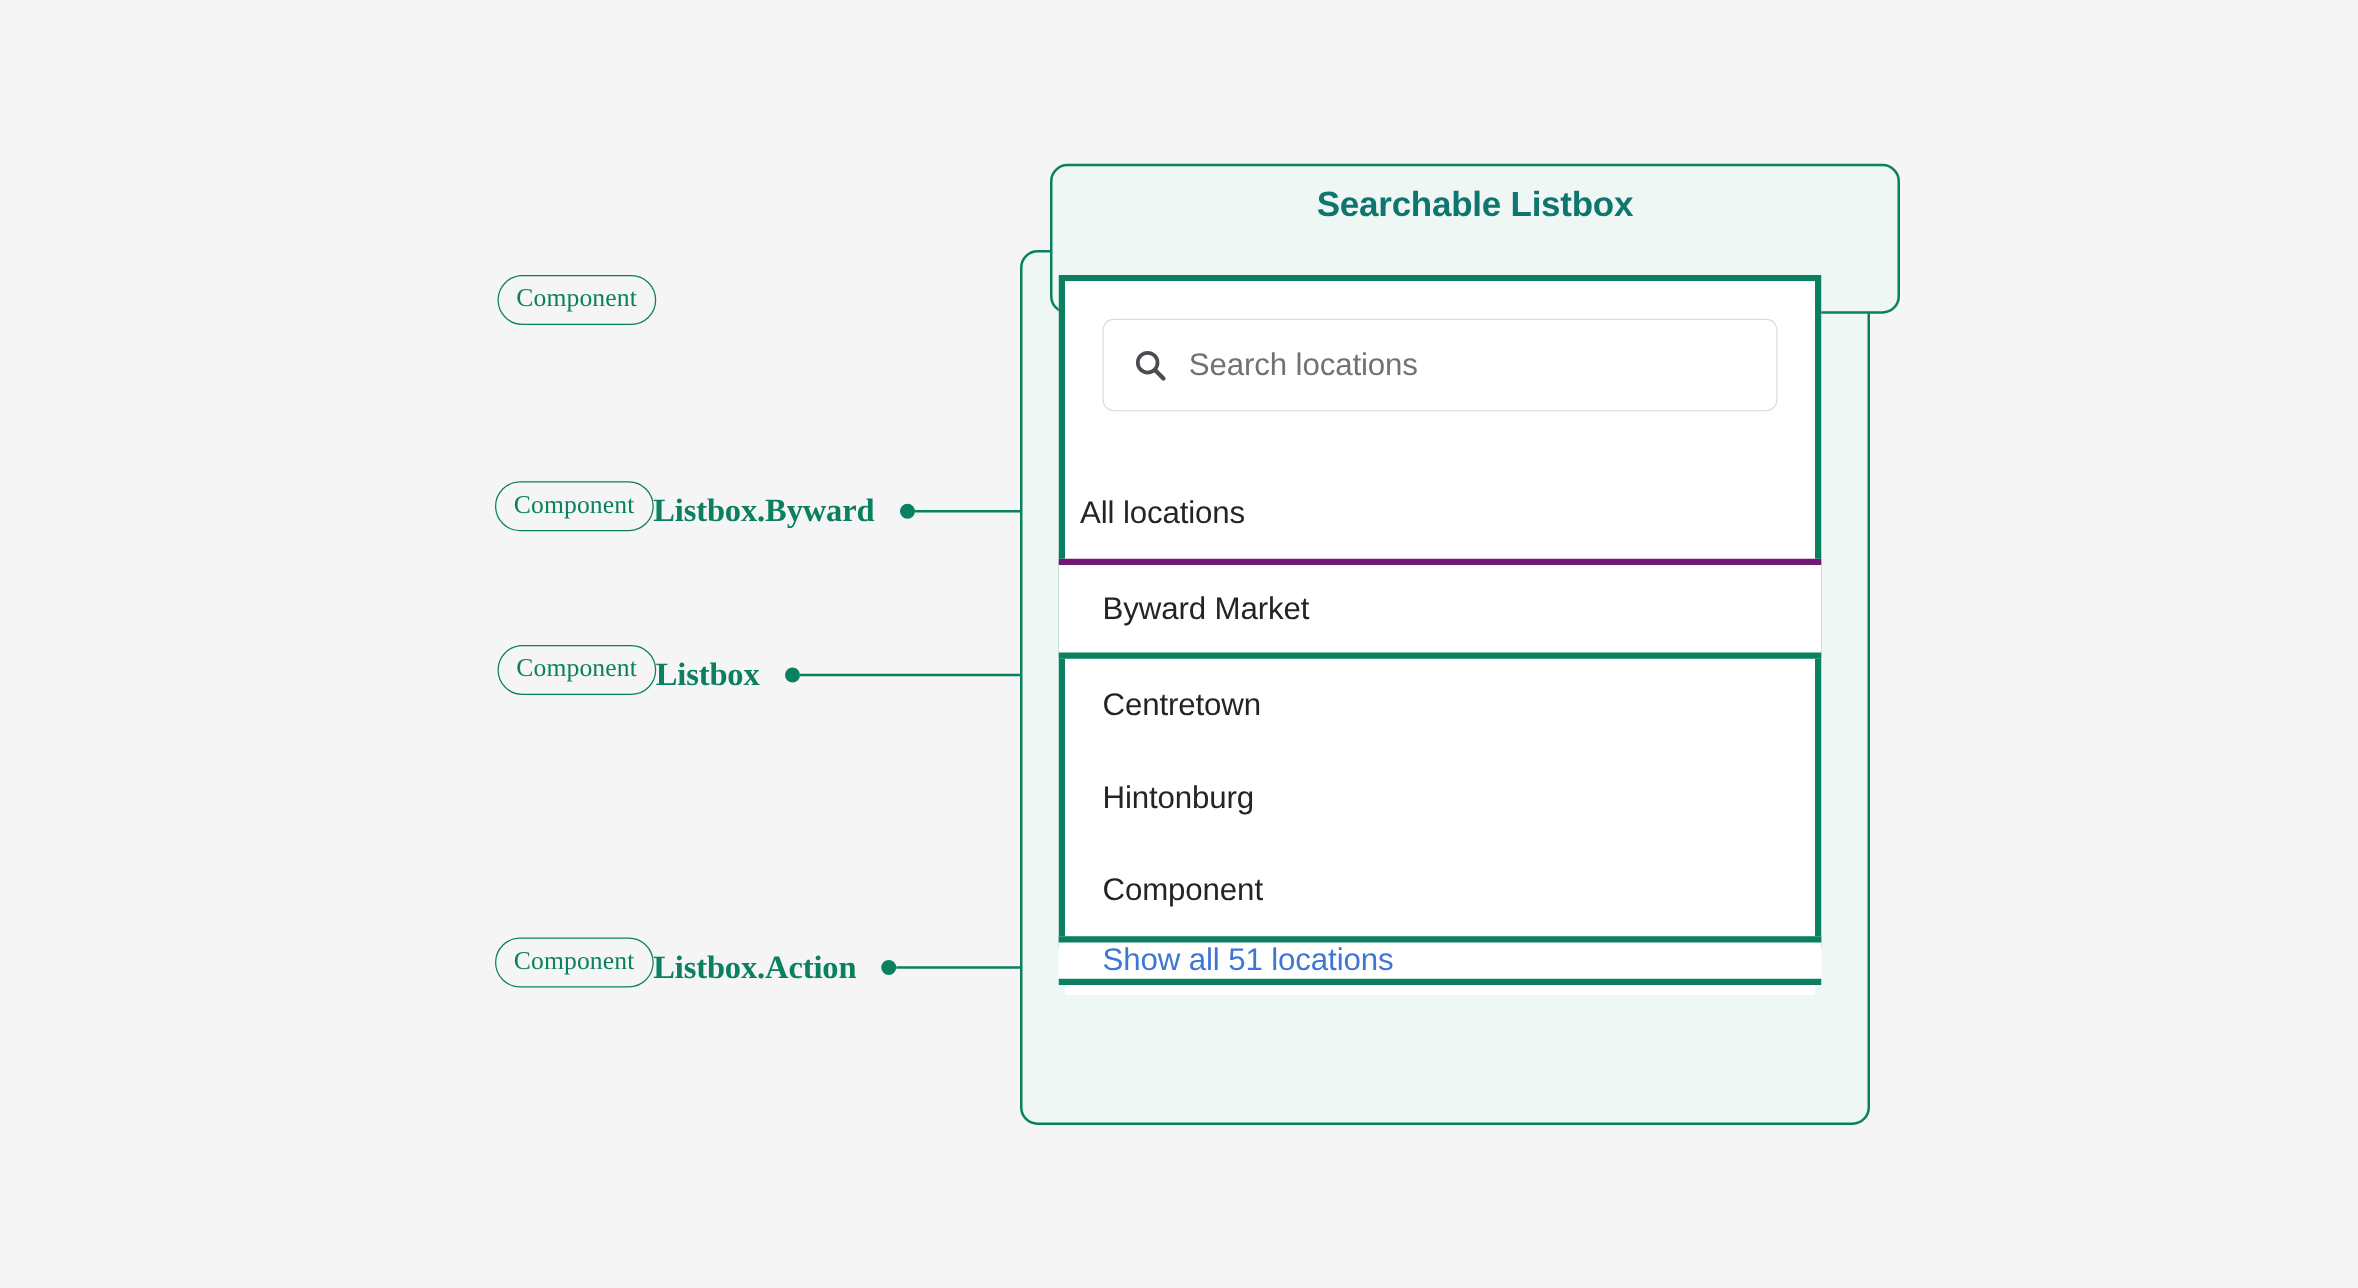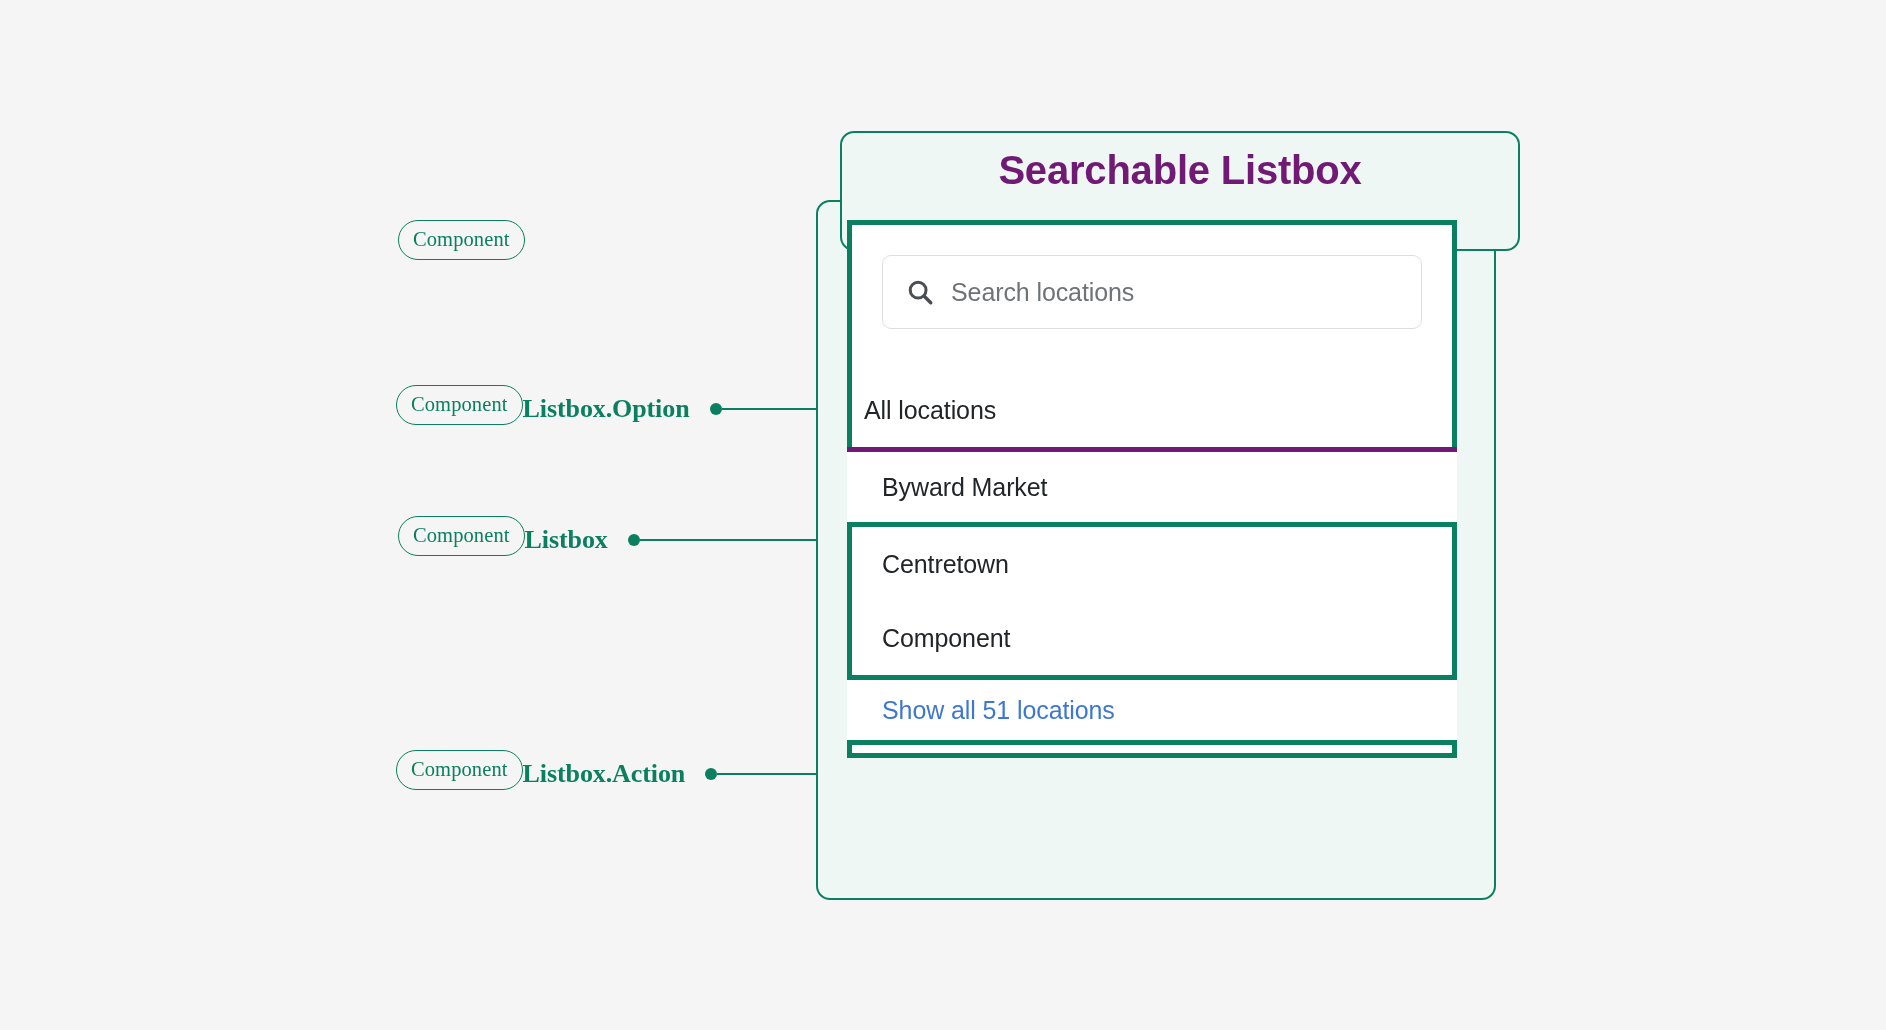--- a/index.html
+++ b/index.html
@@ -98,22 +98,22 @@
     border: 2.2px solid #0a8060;
     border-radius: 14px;
   }
 
   .card-title {
     position: absolute;
     left: 840px;
     top: 148px;
     width: 680px;
     text-align: center;
-    color: #701a75;
-    font-size: 40px;
+    color: #0f766e;
+    font-size: 28px;
     font-weight: 700;
     letter-spacing: -0.2px;
   }
 
   
   .listbox-box {
     position: absolute;
     left: 847px;
     top: 220px;
     width: 610px;
@@ -215,21 +215,21 @@
 
 <div id="stage">
 
   <div class="annotation" style="left:398px; top:220px;">
     <div class="pill">Component</div>
   </div>
 
   <div class="annotation" style="left:396px; top:385px;">
     <div class="pill">Component</div>
     <div class="annotation-row">
-      <div class="annotation-label">Listbox.Option</div>
+      <div class="annotation-label">Listbox.Byward</div>
       <div class="connector">
         <span class="connector-dot"></span>
         <span class="connector-line" style="width:222px;"></span>
       </div>
     </div>
   </div>
 
   <div class="annotation" style="left:398px; top:516px;">
     <div class="pill">Component</div>
     <div class="annotation-row">
@@ -274,20 +274,23 @@
       </div>
 
       <div class="option option-annotated">
         <span>Byward Market</span>
       </div>
 
       <div class="option">
         <span>Centretown</span>
       </div>
 
+      <div class="option">
+        <span>Hintonburg</span>
+      </div>
 
 
       <div class="option">
         <span>Component</span>
       </div>
 
       <div class="spacer-flex"></div>
 
       <div class="action-annotated">
         <span class="action-link">Show all 51 locations</span>

